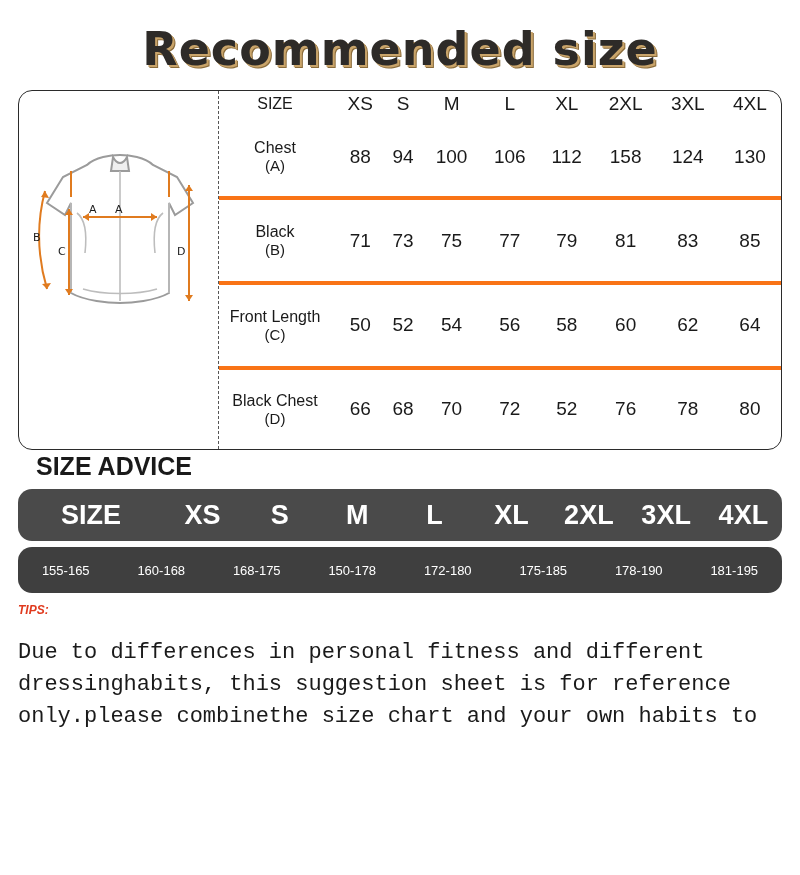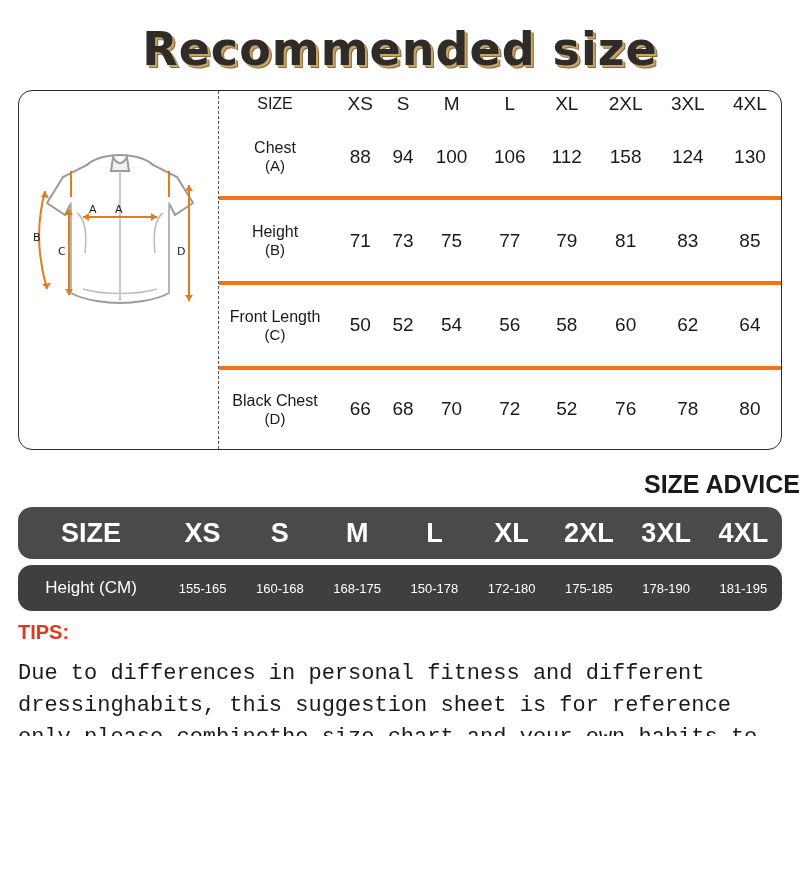--- a/index.html
+++ b/index.html
@@ -68,25 +68,24 @@
     width: 118px;
     font-size: 16px;
     line-height: 1.15;
     padding-right: 6px;
   }
   table.size th.rowhead .sub { display: block; font-size: 15px; }
   table.size thead th { font-size: 19px; }
 
   
   .advice-title {
-    margin: 20px 0 8px 36px;
+    margin: 2px 0 8px 36px;
     font-size: 25px;
     font-weight: bold;
     color: #1a1a1a;
-    text-align: right;
   }
   .advice {
     margin: 0 18px;
   }
   .advice-row {
     border-radius: 14px;
     display: flex;
     align-items: center;
     margin-bottom: 6px;
   }
@@ -116,22 +115,23 @@
     white-space: nowrap;
   }
 
   
   .tips {
     margin: 10px 18px 0 18px;
   }
   .tips-label {
     color: #e03a1e;
     font-weight: bold;
-    font-size: 20px;
-    margin-bottom: 14px;
+    font-size: 12px;
+    margin-bottom: 20px;
+    font-style: italic;
   }
   .tips-text {
     font-size: 22px;
     line-height: 1.45;
     color: #1a1a1a;
     font-family: Liberation Mono, monospace;
   }
 </style>
 </head>
 <body>
@@ -213,21 +213,21 @@
             <td>94</td>
             <td>100</td>
             <td>106</td>
             <td>112</td>
             <td>158</td>
             <td>124</td>
             <td>130</td>
           </tr>
           <tr>
             <th class="rowhead">
-              <span>Height</span>
+              <span>Black</span>
               <span class="sub">(B)</span>
             </th>
             <td>71</td>
             <td>73</td>
             <td>75</td>
             <td>77</td>
             <td>79</td>
             <td>81</td>
             <td>83</td>
             <td>85</td>
@@ -274,21 +274,20 @@
       <div class="cell">S</div>
       <div class="cell">M</div>
       <div class="cell">L</div>
       <div class="cell">XL</div>
       <div class="cell">2XL</div>
       <div class="cell">3XL</div>
       <div class="cell">4XL</div>
     </div>
 
     <div class="advice-row body">
-      <div class="lbl">Height (CM)</div>
       <div class="cell">155-165</div>
       <div class="cell">160-168</div>
       <div class="cell">168-175</div>
       <div class="cell">150-178</div>
       <div class="cell">172-180</div>
       <div class="cell">175-185</div>
       <div class="cell">178-190</div>
       <div class="cell">181-195</div>
     </div>
 

